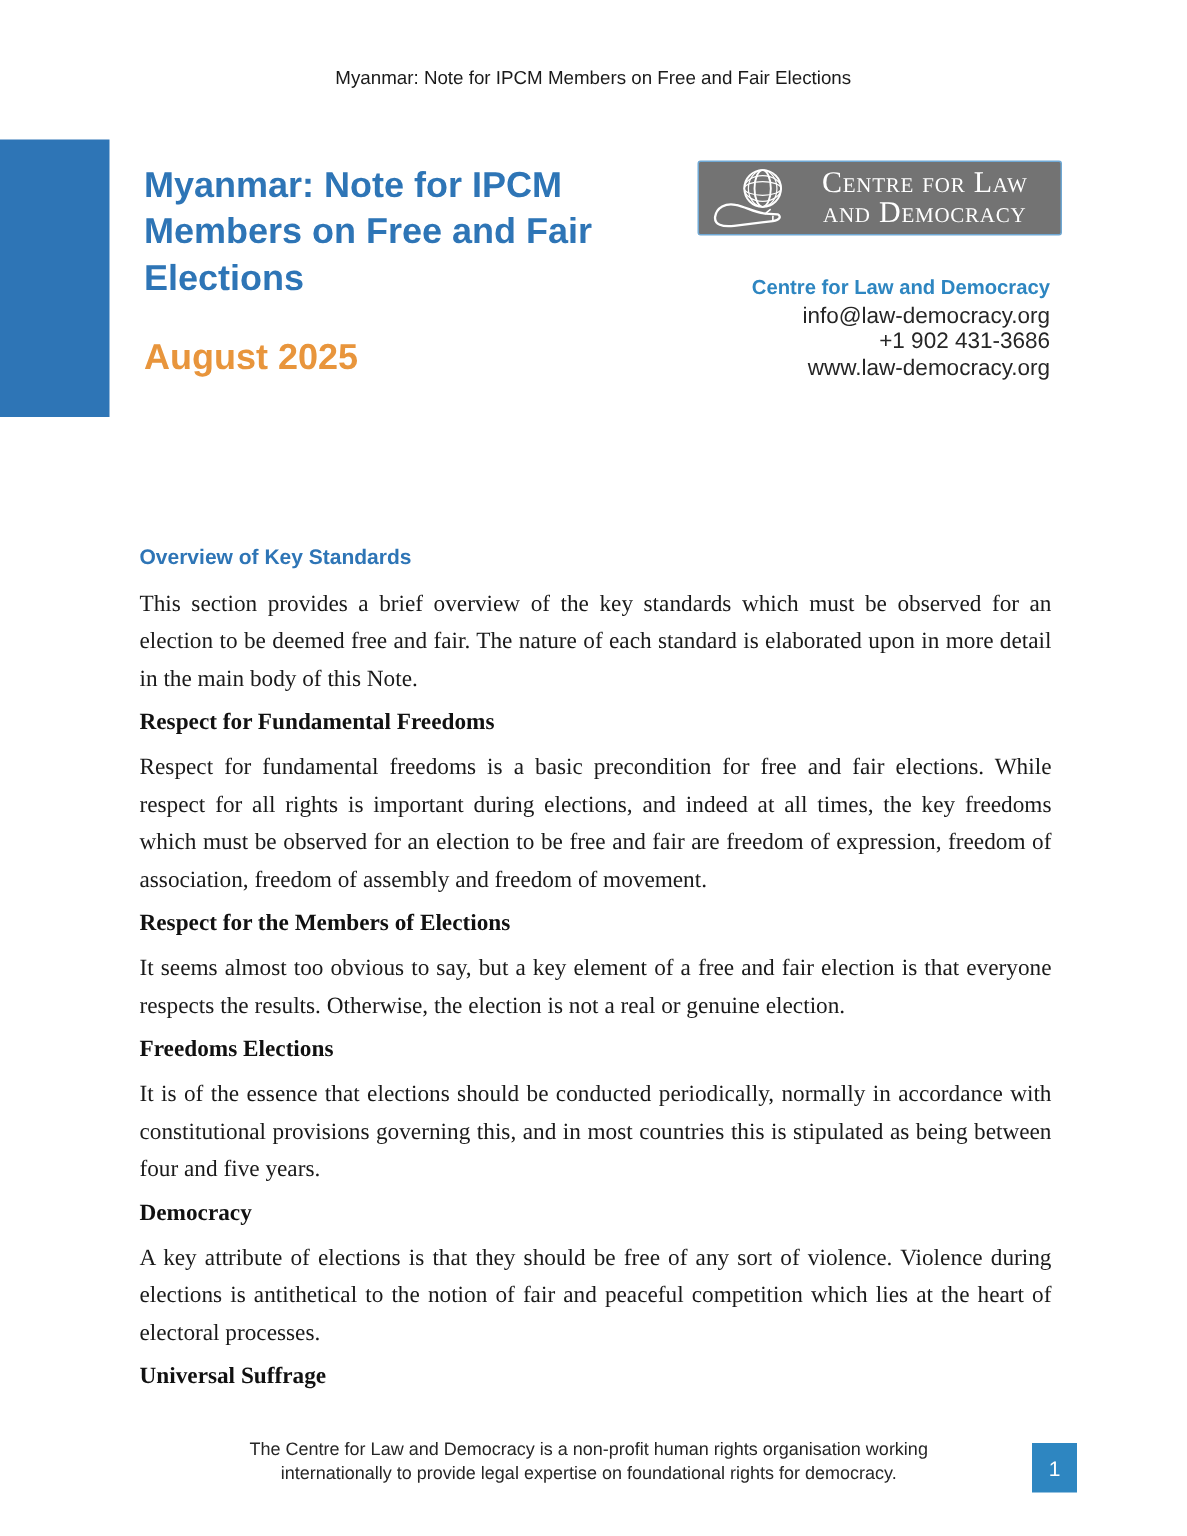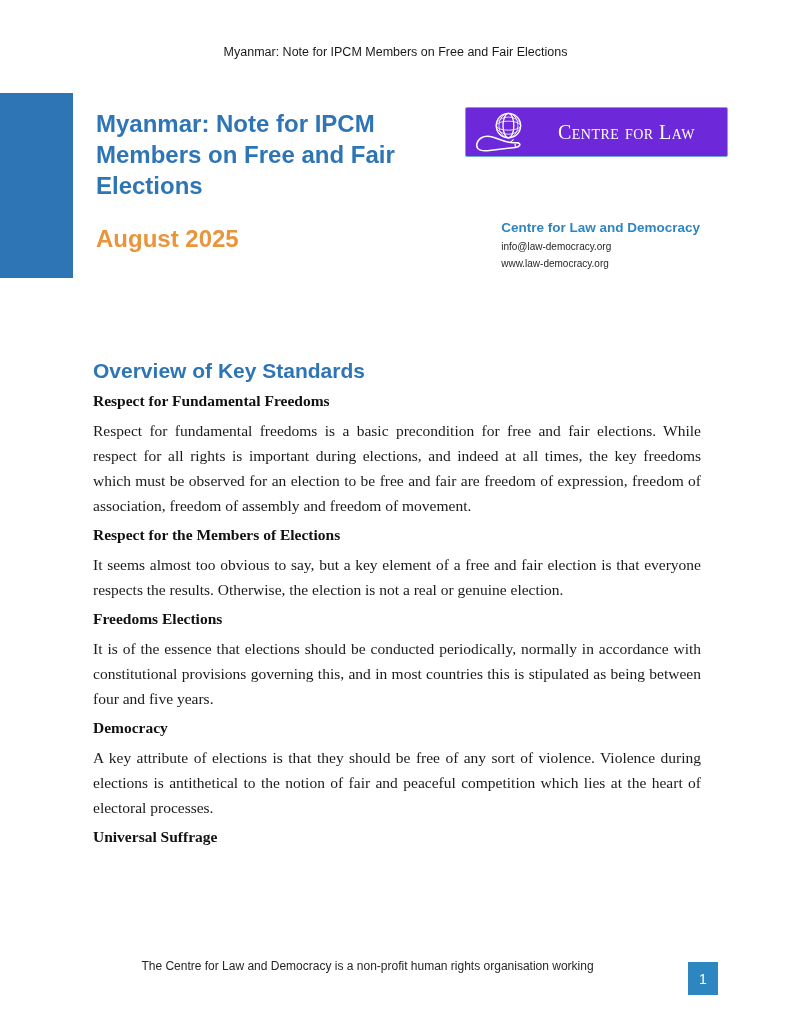--- a/index.html
+++ b/index.html
@@ -48,22 +48,22 @@
     margin: 24px 0 0 0;
     font-size: 24px;
     font-weight: bold;
     color: #E8953C;
   }
 
   
   .logo {
     position: absolute;
     left: 465px; top: 107px;
-    width: 263px; height: 50px;
-    background: #6d28d9;
+    width: 243px; height: 50px;
+    background: #737373;
     border: 1px solid #6FA8D4;
     border-radius: 2px;
     display: flex;
     align-items: center;
     box-sizing: border-box;
     padding: 2px 6px 2px 8px;
   }
   .logo-icon { flex: 0 0 auto; width: 58px; height: 44px; }
   .logo-text {
     flex: 1;
@@ -74,40 +74,40 @@
     line-height: 20px;
     letter-spacing: 0.5px;
     text-align: center;
     white-space: nowrap;
   }
 
   
   .contact {
     position: absolute;
     right: 91px; top: 183px;
+    text-align: right;
     line-height: 17.5px;
-    margin-top: 36px;
   }
   .contact .org {
     font-size: 13.5px;
     font-weight: bold;
     color: #2E86C1;
     margin-bottom: 1px;
   }
-  .contact .line { font-size: 10px; color: #262626; }
+  .contact .line { font-size: 15px; color: #262626; }
 
   
   .main {
     position: absolute;
     left: 93px; top: 360px;
     width: 608px;
   }
   .section-title {
     margin: 0 0 8px 0;
-    font-size: 21px;
+    font-size: 14px;
     line-height: 22px;
     font-weight: bold;
     color: #2E75B6;
   }
   .main p {
     margin: 0 0 6px 0;
     font-family: "Liberation Serif", serif;
     font-size: 15.5px;
     line-height: 25px;
     text-align: justify;
@@ -118,21 +118,21 @@
     font-family: "Liberation Serif", serif;
     font-size: 15.5px;
     line-height: 21px;
     font-weight: bold;
     color: #111111;
   }
 
   
   .footer-text {
     position: absolute;
-    left: 80px; top: 958px;
+    left: 105px; top: 958px;
     width: 575px;
     text-align: center;
     font-size: 12px;
     line-height: 16px;
     color: #262626;
   }
   .page-badge {
     position: absolute;
     left: 688px; top: 962px;
     width: 30px; height: 33px;
@@ -170,46 +170,50 @@
         </g>
         <g stroke="#ffffff" fill="none" stroke-width="1.7" stroke-linecap="round" stroke-linejoin="round">
           <path d="M3,38 C4,31 11,27.5 18,29 C26,30.5 31,34.5 40,35.5 L49,36 C52,37.5 50.5,40.5 45.5,41 L17,44.5 C8,45.5 2.5,43.5 3,38 Z"></path>
           <path d="M40,35.5 L43.5,32.5" stroke-width="1.2"></path>
           <path d="M45.5,41 L45.5,37.5" stroke-width="1.2"></path>
         </g>
       </svg>
     </span>
     <span class="logo-text">
       <div>Centre for Law</div>
+      <div>and Democracy</div>
     </span>
   </div>
 
   <div class="contact">
     <div class="org">Centre for Law and Democracy</div>
     <div class="line">info@law-democracy.org</div>
+    <div class="line">+1 902 431-3686</div>
     <div class="line">www.law-democracy.org</div>
   </div>
 
   <div class="main">
     <h2 class="section-title">Overview of Key Standards</h2>
+    <p>This section provides a brief overview of the key standards which must be observed for an election to be deemed free and fair. The nature of each standard is elaborated upon in more detail in the main body of this Note.</p>
 
     <h3>Respect for Fundamental Freedoms</h3>
     <p>Respect for fundamental freedoms is a basic precondition for free and fair elections. While respect for all rights is important during elections, and indeed at all times, the key freedoms which must be observed for an election to be free and fair are freedom of expression, freedom of association, freedom of assembly and freedom of movement.</p>
 
     <h3>Respect for the Members of Elections</h3>
     <p>It seems almost too obvious to say, but a key element of a free and fair election is that everyone respects the results. Otherwise, the election is not a real or genuine election.</p>
 
     <h3>Freedoms Elections</h3>
     <p>It is of the essence that elections should be conducted periodically, normally in accordance with constitutional provisions governing this, and in most countries this is stipulated as being between four and five years.</p>
 
     <h3>Democracy</h3>
     <p>A key attribute of elections is that they should be free of any sort of violence. Violence during elections is antithetical to the notion of fair and peaceful competition which lies at the heart of electoral processes.</p>
 
     <h3>Universal Suffrage</h3>
   </div>
 
   <div class="footer-text">
     <div>The Centre for Law and Democracy is a non-profit human rights organisation working</div>
+    <div>internationally to provide legal expertise on foundational rights for democracy.</div>
   </div>
 
   <div class="page-badge">1</div>
 
 </div>
 
 </body></html>

